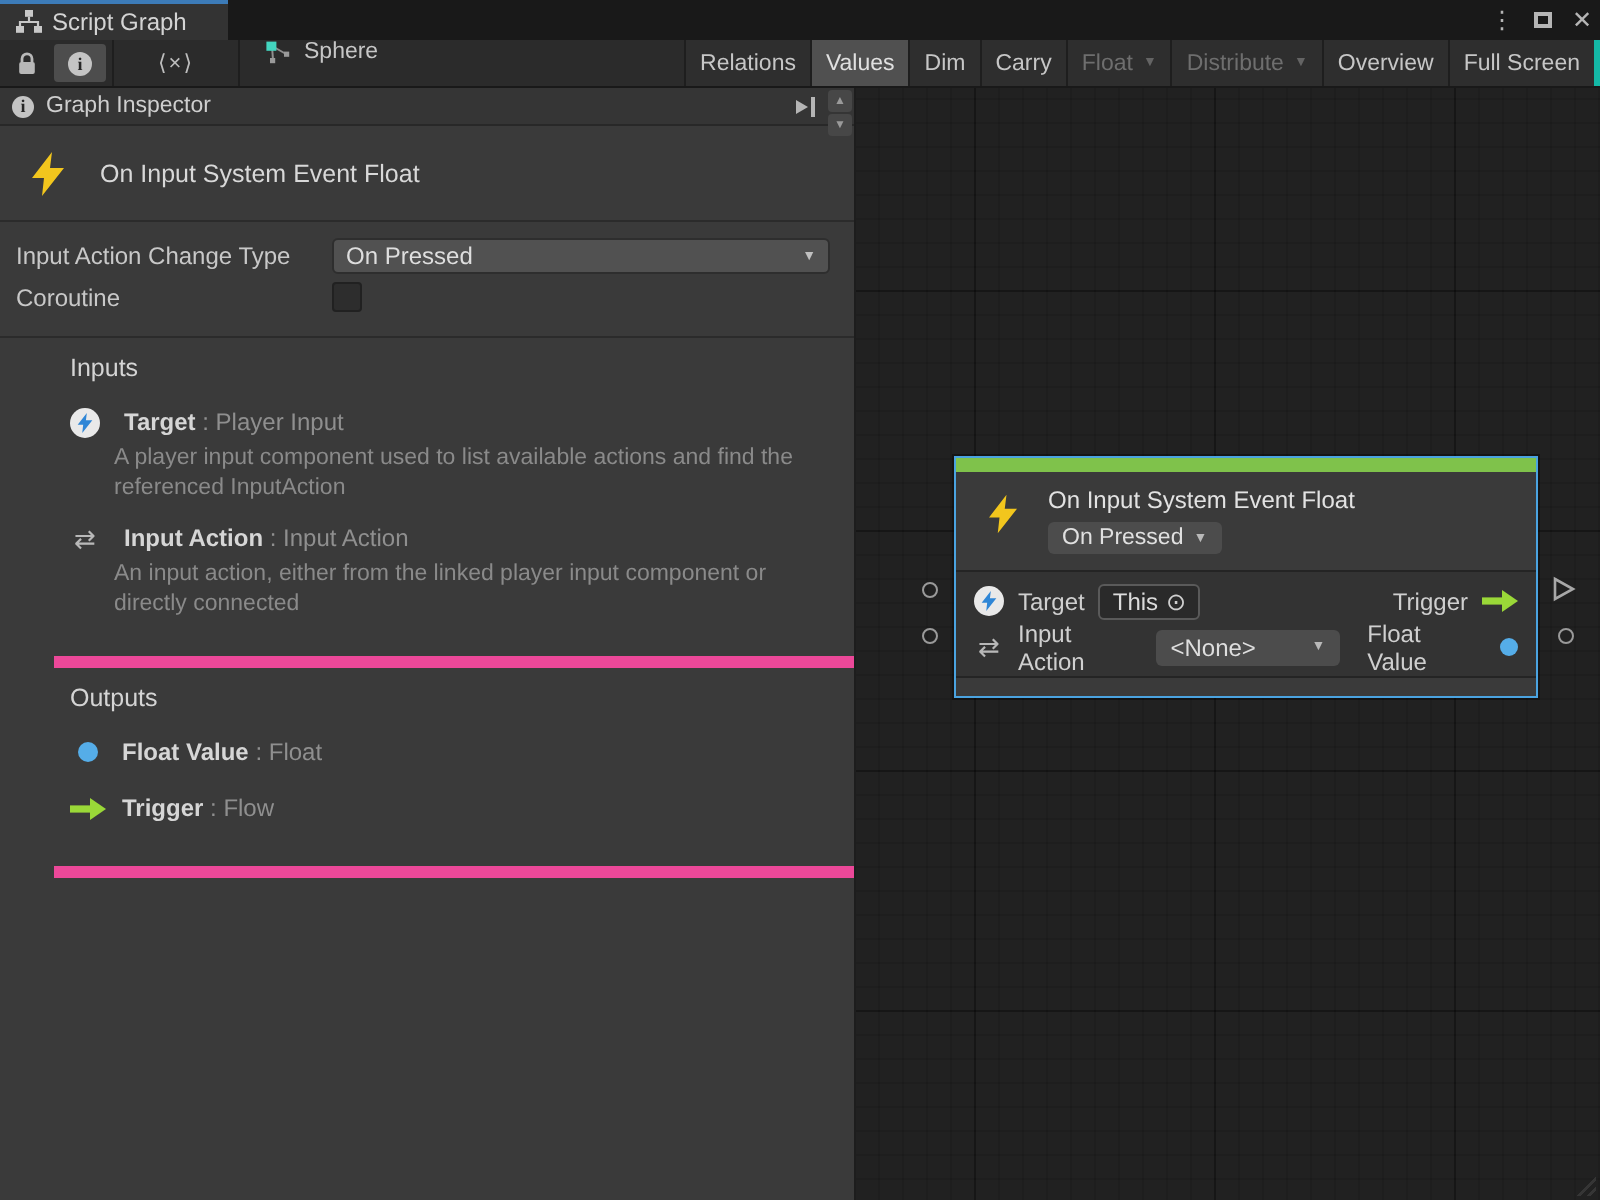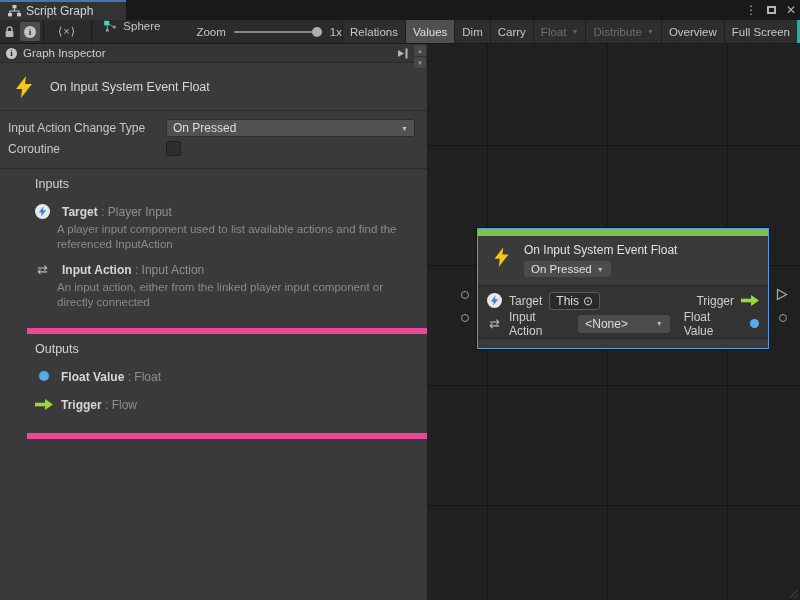--- a/index.html
+++ b/index.html
@@ -2,21 +2,21 @@
 <html><head>
 <meta charset="utf-8">
 <style>
   * { margin:0; padding:0; box-sizing:border-box; }
   html,body { width:800px; height:600px; overflow:hidden; background:#191919;
               font-family:"Liberation Sans", sans-serif; -webkit-font-smoothing:antialiased; }
   .window { position:relative; width:800px; height:600px; background:#191919; }
 
   
   .tabbar { position:absolute; left:0; top:0; width:800px; height:20px; background:#191919; }
-  .tab { position:absolute; left:0; top:0; height:20px; width:126px; background:#333333;
+  .tab { position:absolute; left:0; top:0; height:20px; width:114px; background:#333333;
          border-top:2px solid #3c7bb8; display:flex; align-items:center; gap:5px; padding:0 8px;
          color:#d4d4d4; font-size:12px; }
   .win-controls { position:absolute; right:4px; top:0; height:20px; display:flex; align-items:center; gap:10px; color:#b5b5b5; }
   .kebab { font-size:12px; letter-spacing:0; }
   .maxbox { width:9px; height:8px; border:2px solid #b5b5b5; display:inline-block; }
   .closex { font-size:12px; }
 
   
   .toolbar { position:absolute; left:0; top:20px; width:800px; height:24px; background:#2b2b2b;
              border-bottom:1px solid #191919; display:flex; align-items:stretch; color:#c6c6c6; font-size:11.5px; }
@@ -156,27 +156,20 @@
     <div class="tsep"></div>
     <div class="breadcrumb">
       <svg width="14" height="13" viewBox="0 0 14 13">
         <path d="M4 3 L4.5 10 M4 3 L11 7" stroke="#8f8f8f" stroke-width="1" fill="none"></path>
         <rect x="1.2" y="0.8" width="5" height="4.6" fill="#43d6c0"></rect>
         <rect x="3" y="9" width="2.6" height="2.6" fill="#9a9a9a"></rect>
         <rect x="10" y="5.8" width="2.6" height="2.6" fill="#9a9a9a"></rect>
       </svg>
       <span>Sphere</span>
     </div>
-    <div class="zoom-wrap">
-      <span>Zoom</span>
-      <div class="slider">
-        <div class="handle"></div>
-      </div>
-      <span>1x</span>
-    </div>
     <div class="tb-spacer"></div>
     <div class="tbtn">
         <span>Relations</span>
       </div>
     <div class="tbtn active">
         <span>Values</span>
       </div>
     <div class="tbtn">
         <span>Dim</span>
       </div>

